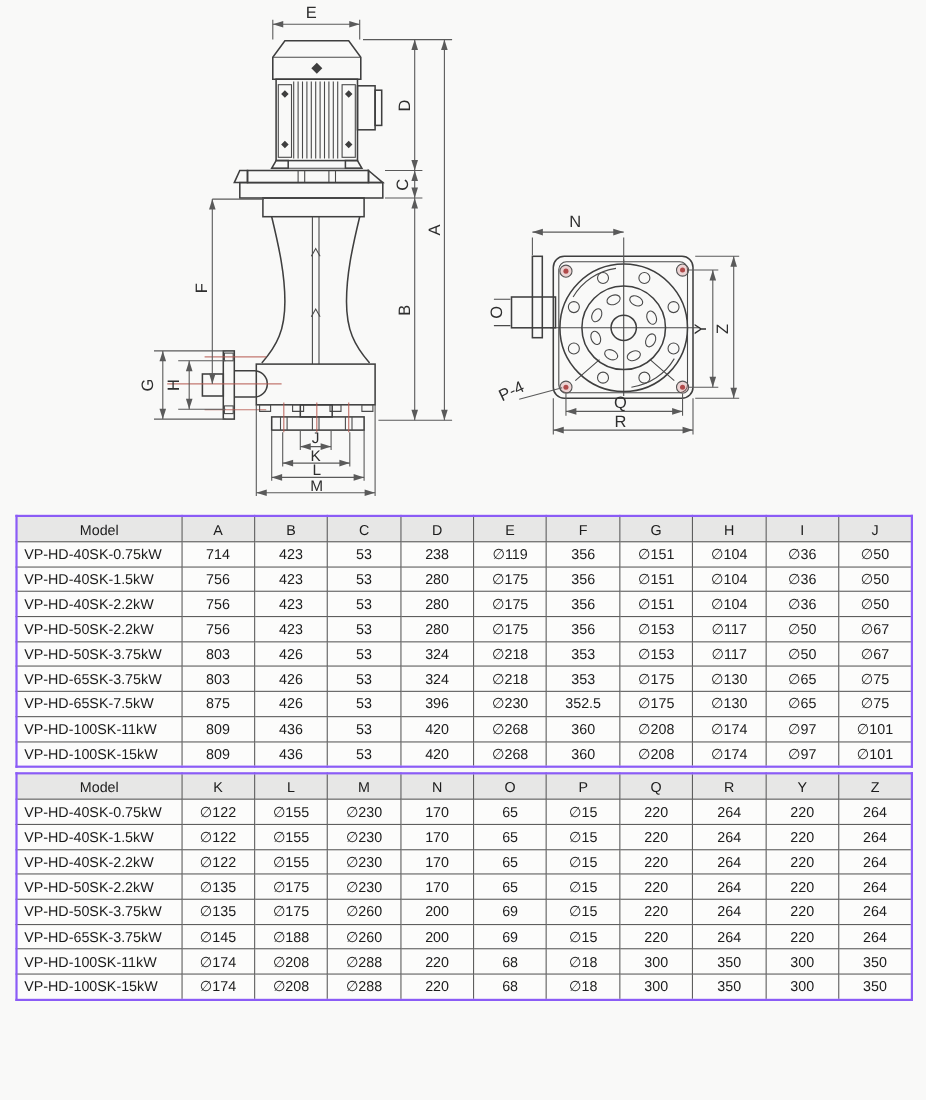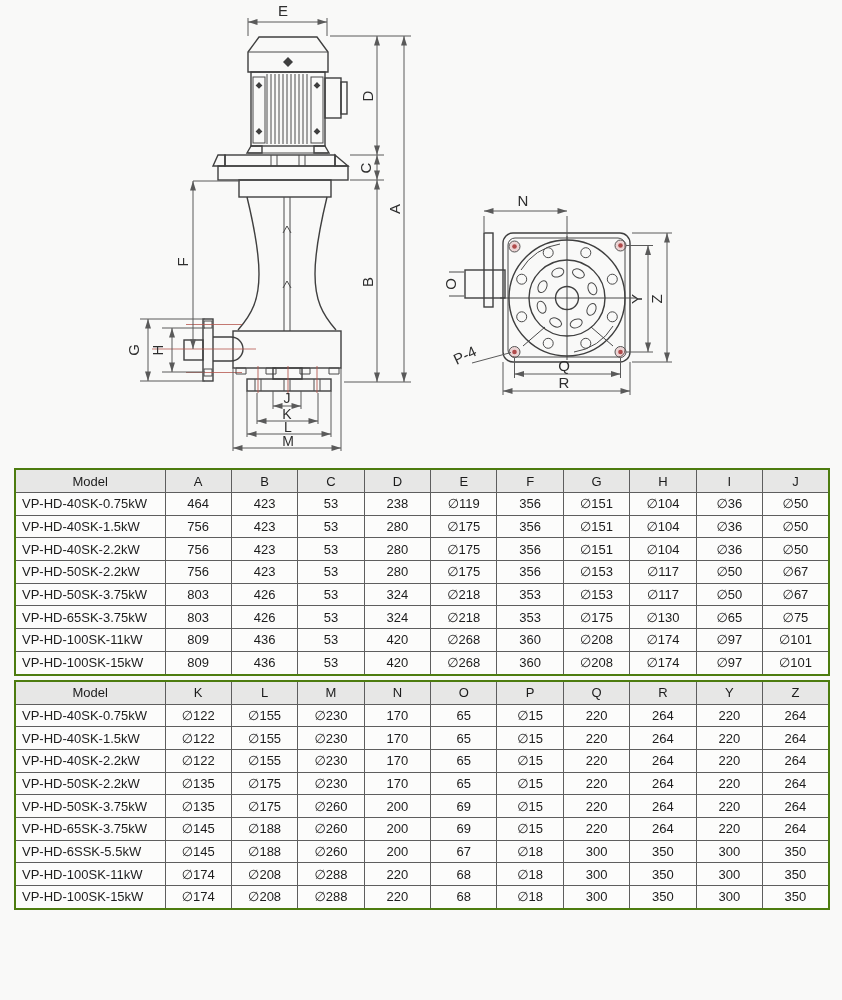--- a/index.html
+++ b/index.html
@@ -25,21 +25,21 @@
     table-layout:fixed;
     width:814px;
     margin:2px 0 0 14px;
     font-size:13px;
     background:#fcfcfb;
   }
   table.dim-table + table.dim-table{margin-top:4px;}
   table.dim-table, table.dim-table th, table.dim-table td{
     border:1px solid #5e5e5e;
   }
-  table.dim-table{border:2px solid #4d7c0f;}
+  table.dim-table{border:2px solid #8b5cf6;}
   table.dim-table th{
     background:#e7e7e6;
     font-weight:normal;
     height:22px;
     padding:0 3px;
     text-align:center;
   }
   table.dim-table td{
     height:21.7px;
     padding:0 3px;
@@ -286,21 +286,21 @@
           <th>F</th>
           <th>G</th>
           <th>H</th>
           <th>I</th>
           <th>J</th>
         </tr>
       </thead>
       <tbody>
         <tr>
           <td>VP-HD-40SK-0.75kW</td>
-          <td>464</td>
+          <td>714</td>
           <td>423</td>
           <td>53</td>
           <td>238</td>
           <td>∅119</td>
           <td>356</td>
           <td>∅151</td>
           <td>∅104</td>
           <td>∅36</td>
           <td>∅50</td>
         </tr>
@@ -357,20 +357,33 @@
           <td>∅67</td>
         </tr>
         <tr>
           <td>VP-HD-65SK-3.75kW</td>
           <td>803</td>
           <td>426</td>
           <td>53</td>
           <td>324</td>
           <td>∅218</td>
           <td>353</td>
+          <td>∅175</td>
+          <td>∅130</td>
+          <td>∅65</td>
+          <td>∅75</td>
+        </tr>
+        <tr>
+          <td>VP-HD-65SK-7.5kW</td>
+          <td>875</td>
+          <td>426</td>
+          <td>53</td>
+          <td>396</td>
+          <td>∅230</td>
+          <td>352.5</td>
           <td>∅175</td>
           <td>∅130</td>
           <td>∅65</td>
           <td>∅75</td>
         </tr>
         <tr>
           <td>VP-HD-100SK-11kW</td>
           <td>809</td>
           <td>436</td>
           <td>53</td>
@@ -500,33 +513,20 @@
           <td>∅260</td>
           <td>200</td>
           <td>69</td>
           <td>∅15</td>
           <td>220</td>
           <td>264</td>
           <td>220</td>
           <td>264</td>
         </tr>
         <tr>
-          <td>VP-HD-6SSK-5.5kW</td>
-          <td>∅145</td>
-          <td>∅188</td>
-          <td>∅260</td>
-          <td>200</td>
-          <td>67</td>
-          <td>∅18</td>
-          <td>300</td>
-          <td>350</td>
-          <td>300</td>
-          <td>350</td>
-        </tr>
-        <tr>
           <td>VP-HD-100SK-11kW</td>
           <td>∅174</td>
           <td>∅208</td>
           <td>∅288</td>
           <td>220</td>
           <td>68</td>
           <td>∅18</td>
           <td>300</td>
           <td>350</td>
           <td>300</td>

